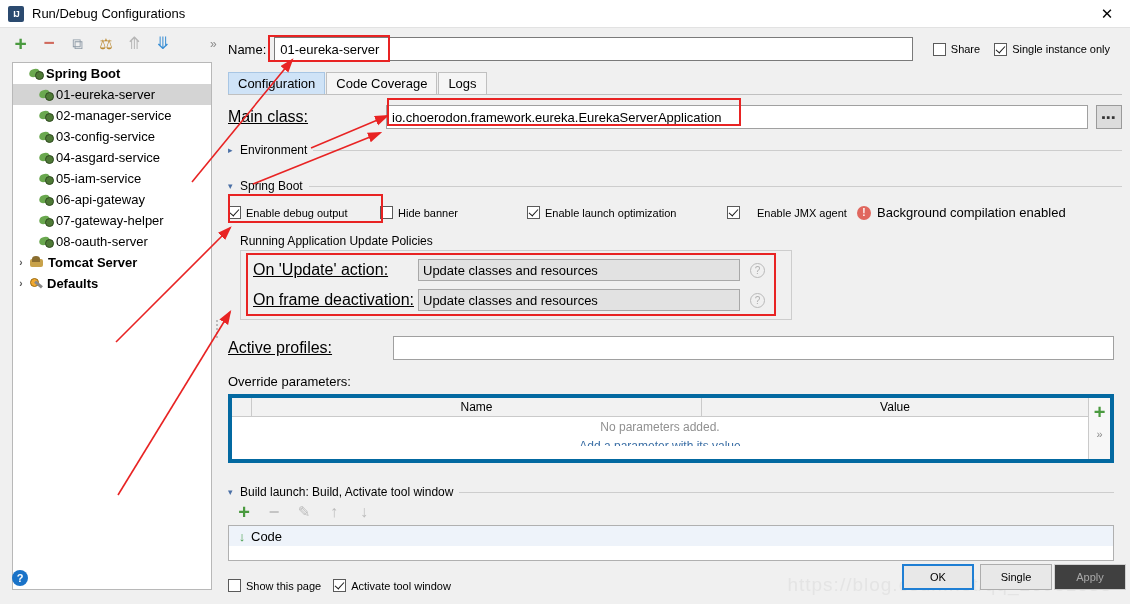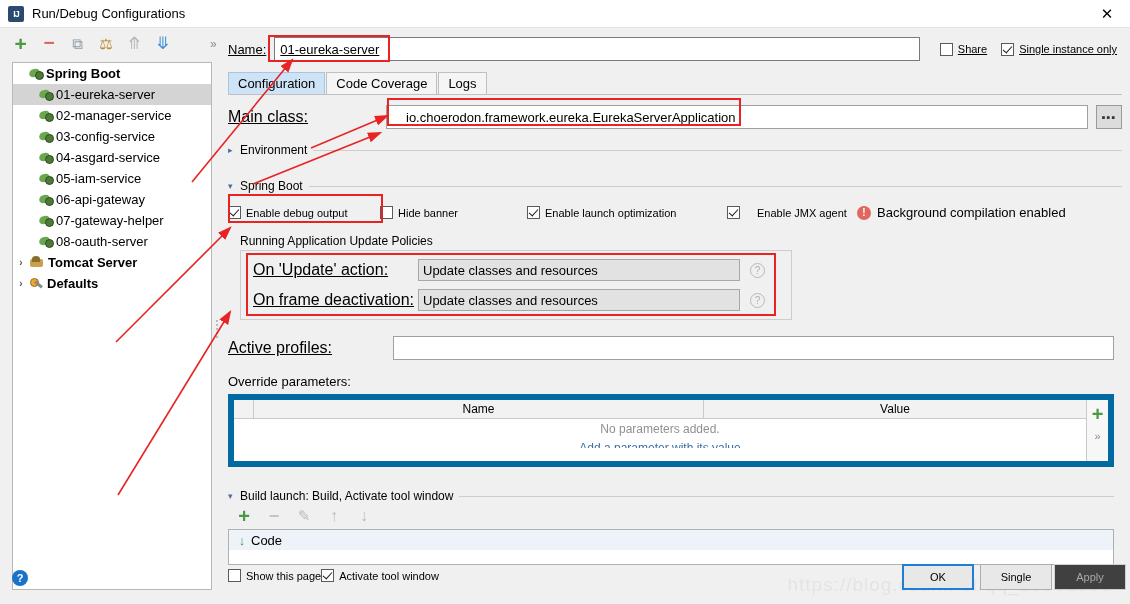--- a/index.html
+++ b/index.html
@@ -96,21 +96,21 @@
   }
   .tab.active { background:#cfe3f7; border-color:#a8c6e4; }
   #tabline { position:absolute; left:226px; top:93px; right:10px; height:1px; background:#c0c0c0; }
 
   
   #form { position:absolute; left:226px; top:94px; right:8px; bottom:40px; }
   .row { display:flex; align-items:center; }
   .lbl { font-size:16px;text-decoration:underline; }
   .txtfield {
     background:#fff; border:1px solid #a0a0a0; height:24px; font-size:13px;
-    padding:0 19px; font-family:"Liberation Sans", sans-serif; color:#000; outline:none;
+    padding:0 5px; font-family:"Liberation Sans", sans-serif; color:#000; outline:none;
   }
   .browse-btn {
     width:26px; height:24px; background:#dcdcdc; border:1px solid #9a9a9a;
     display:flex; align-items:center; justify-content:center; cursor:pointer;
   }
   .browse-btn span { font-size:11px; letter-spacing:1px; line-height:6px; color:#333; }
 
   .section-head { display:flex; align-items:center; font-size:12px; }
   .tri { width:12px; font-size:9px; color:#4a6fa5; flex:none; }
   .sec-label { margin-right:6px; white-space:nowrap; }
@@ -122,21 +122,21 @@
     height:22px; background:#e2e2e2; border:1px solid #a8a8a8;
     font-family:"Liberation Sans", sans-serif; font-size:13px; color:#000;
     padding-left:4px; -webkit-appearance:none; appearance:none; cursor:pointer;
   }
   .helpq {
     width:15px; height:15px; border-radius:50%; border:1px solid #b9b9b9; color:#b0b0b0;
     font-size:10px; line-height:13px; text-align:center; cursor:pointer; flex:none;
   }
 
   
-  #ptable { border:6px solid #0369a1; background:#fff; position:relative; }
+  #ptable { border:4px solid #0369a1; background:#fff; position:relative; }
   #pthead { display:flex; height:19px; background:#f2f2f2; border-bottom:1px solid #cacaca; }
   .pth { font-size:12px; text-align:center; line-height:18px; border-right:1px solid #cacaca; color:#000; }
   #ptbody { height:42px; position:relative; }
   #empty-msg { position:absolute; left:0; right:0; top:3px; text-align:center; color:#909090; font-size:12px; }
   #addlink { position:absolute; left:0; right:0; top:22px; text-align:center; color:#3a6ea5; font-size:12px; overflow:hidden; height:7px; cursor:pointer;}
   #ptside { position:absolute; right:0; top:0; bottom:0; width:22px; border-left:1px solid #cacaca; background:#f7f7f7; }
 
   
   #bl-toolbar { display:flex; align-items:center; gap:14px; height:26px; padding-left:8px; }
   #bl-list { border:1px solid #b0b0b0; background:#fff; }
@@ -251,21 +251,21 @@
     <i></i>
       <i></i>
       <i></i>
       <i></i>
       <i></i>
   </div>
 </div>
 
 <div id="rightpane" style="position:absolute;left:222px;top:28px;right:0;bottom:0;">
 
-  <div id="namerow" style="left:6px;top:6px;right:13px;text-decoration:underline;">
+  <div id="namerow" style="left:6px;top:6px;right:20px;">
     <span id="name-label">Name:</span>
     <input id="name-input" value="01-eureka-server" style="">
     <span id="share-wrap">
       <span class="cb">
         <span class="cbx"></span>
         <span>Share</span>
       </span>
       <span class="cb">
         <span class="cbx on"></span>
         <span>Single instance only</span>
@@ -381,21 +381,21 @@
       <span style="color:#bcbcbc;font-size:16px;width:16px;text-align:center;">↓</span>
     </div>
 
     <div id="bl-list" style="margin-right:8px;height:36px;">
       <div id="bl-item">
         <span style="color:#3f9a45;font-size:13px;width:18px;text-align:center;">↓</span>
         <span>Code</span>
       </div>
     </div>
 
-    <div class="row" style="margin-top:4px;">
+    <div class="row" style="margin-top:18px;gap:12px;">
       <span class="cb">
         <span class="cbx"></span>
         <span>Show this page</span>
       </span>
       <span class="cb">
         <span class="cbx on"></span>
         <span>Activate tool window</span>
       </span>
     </div>
   </div>

